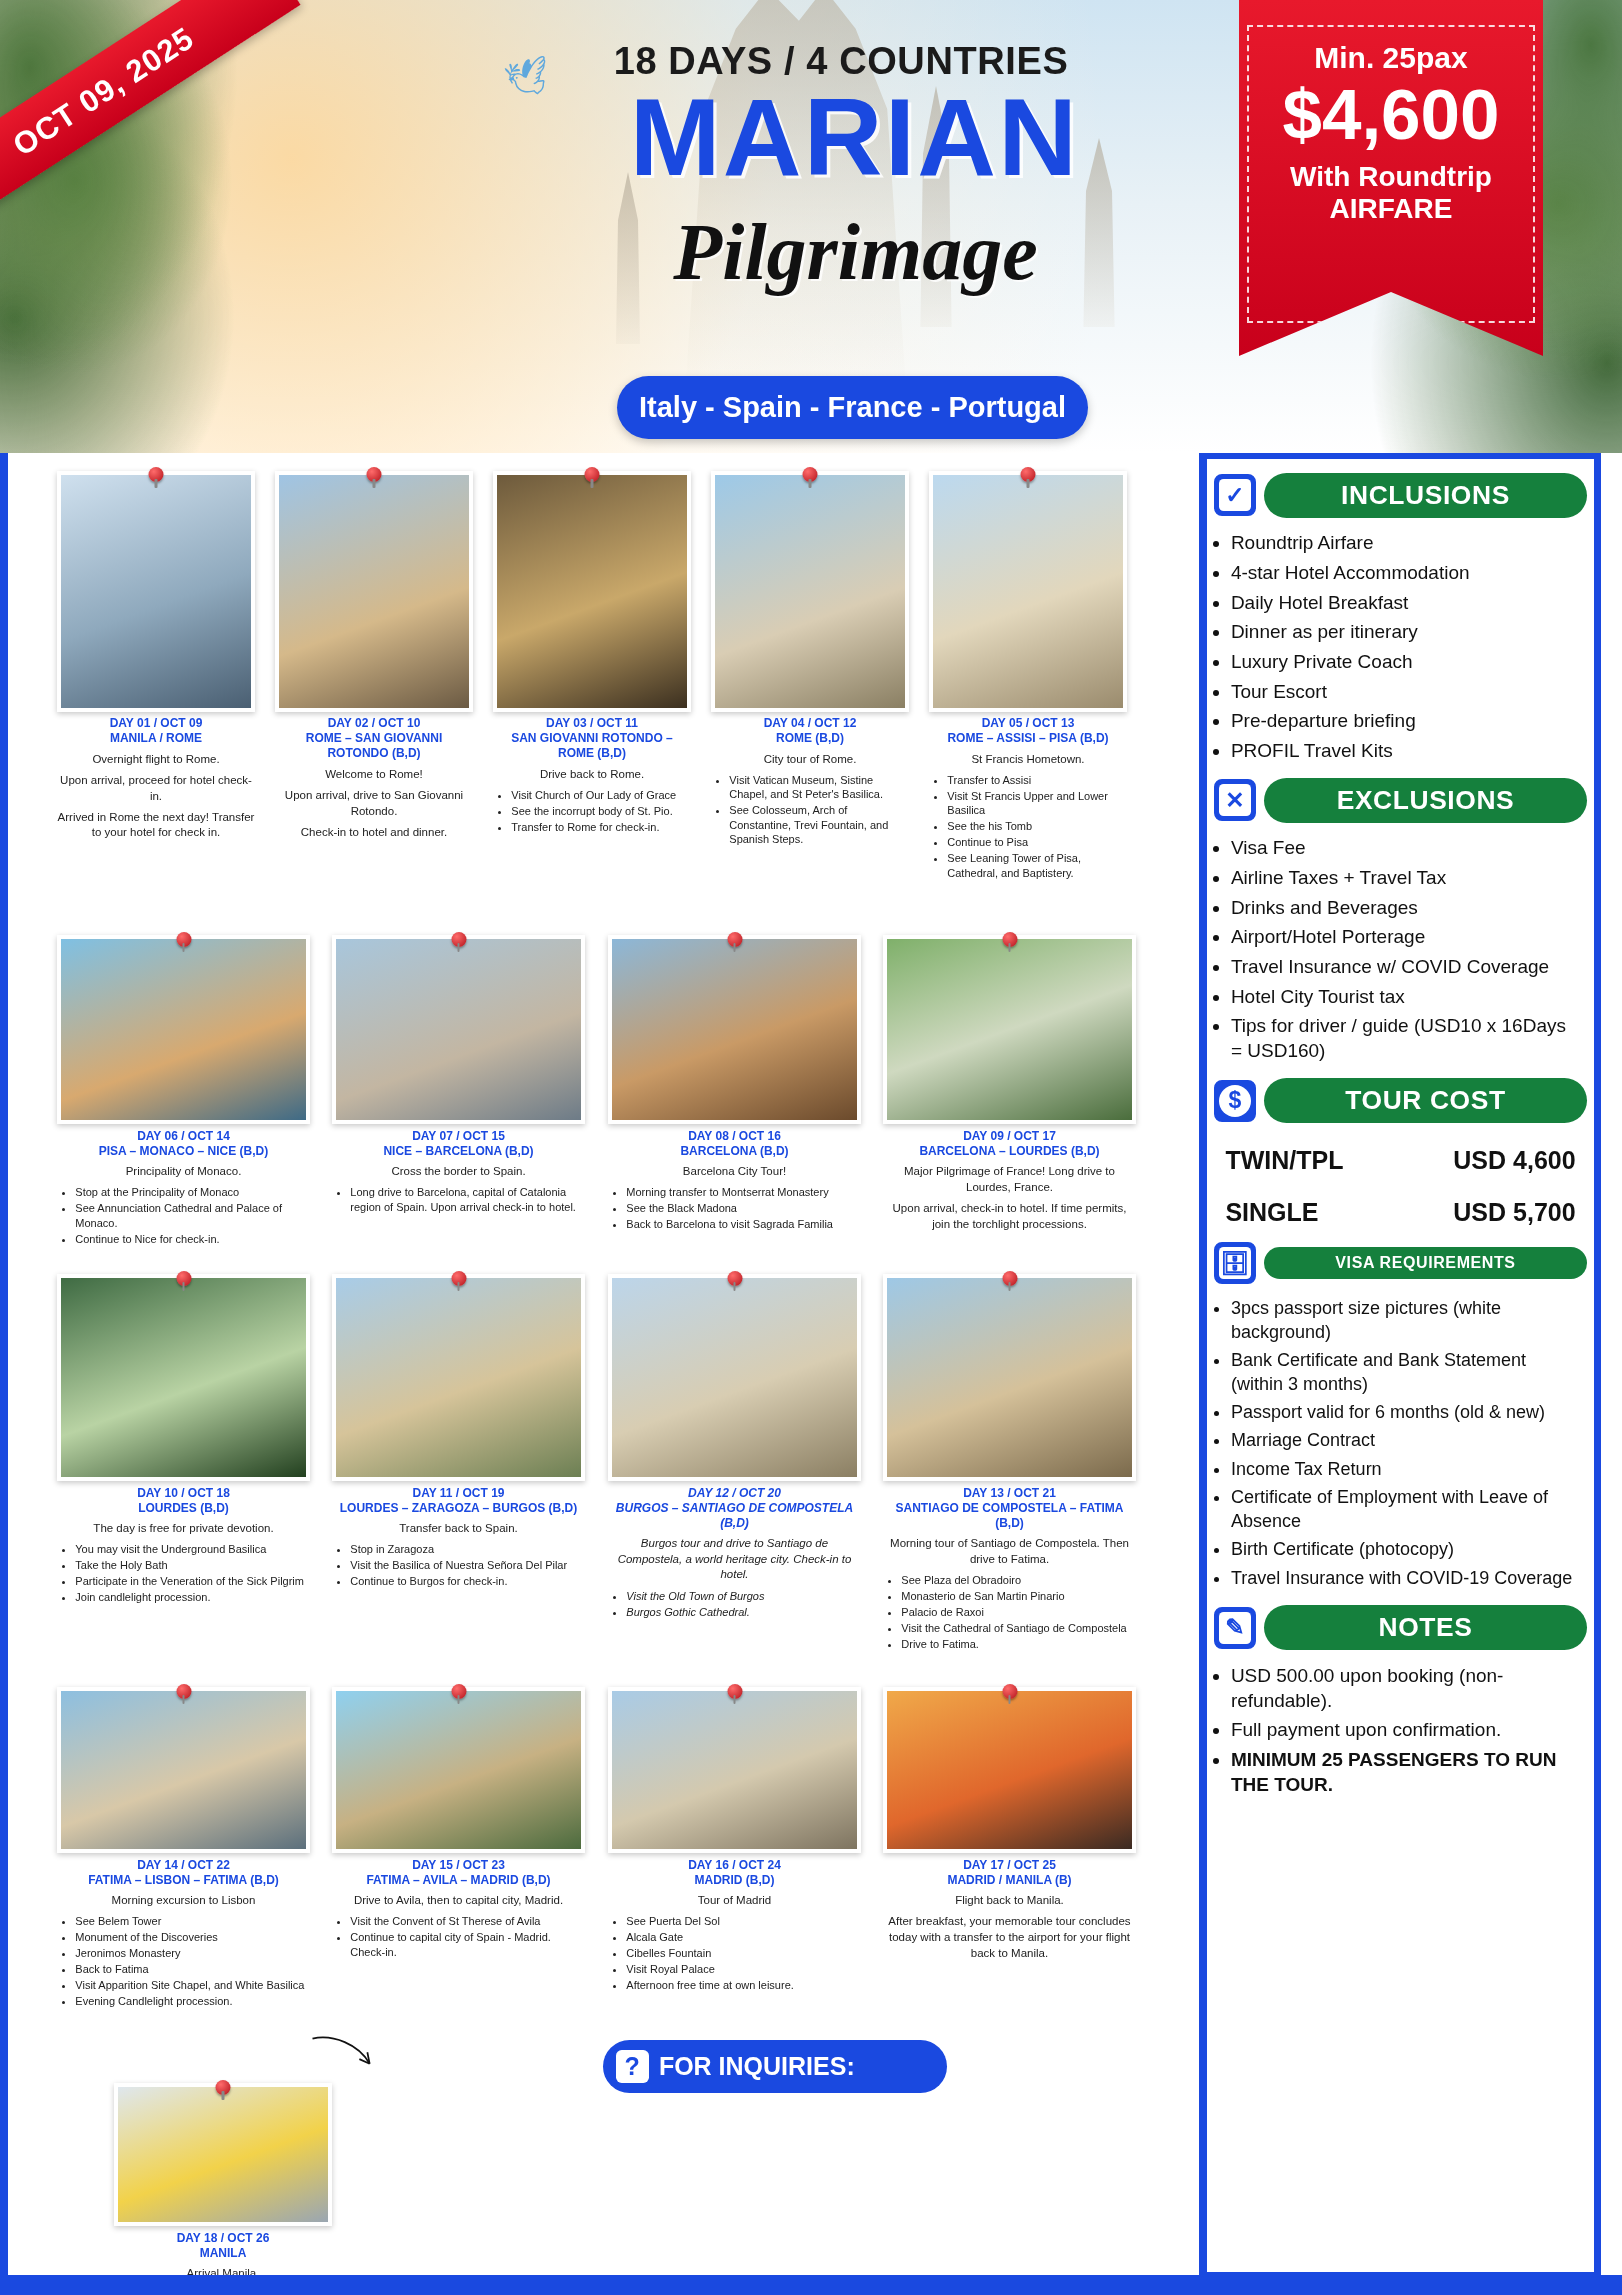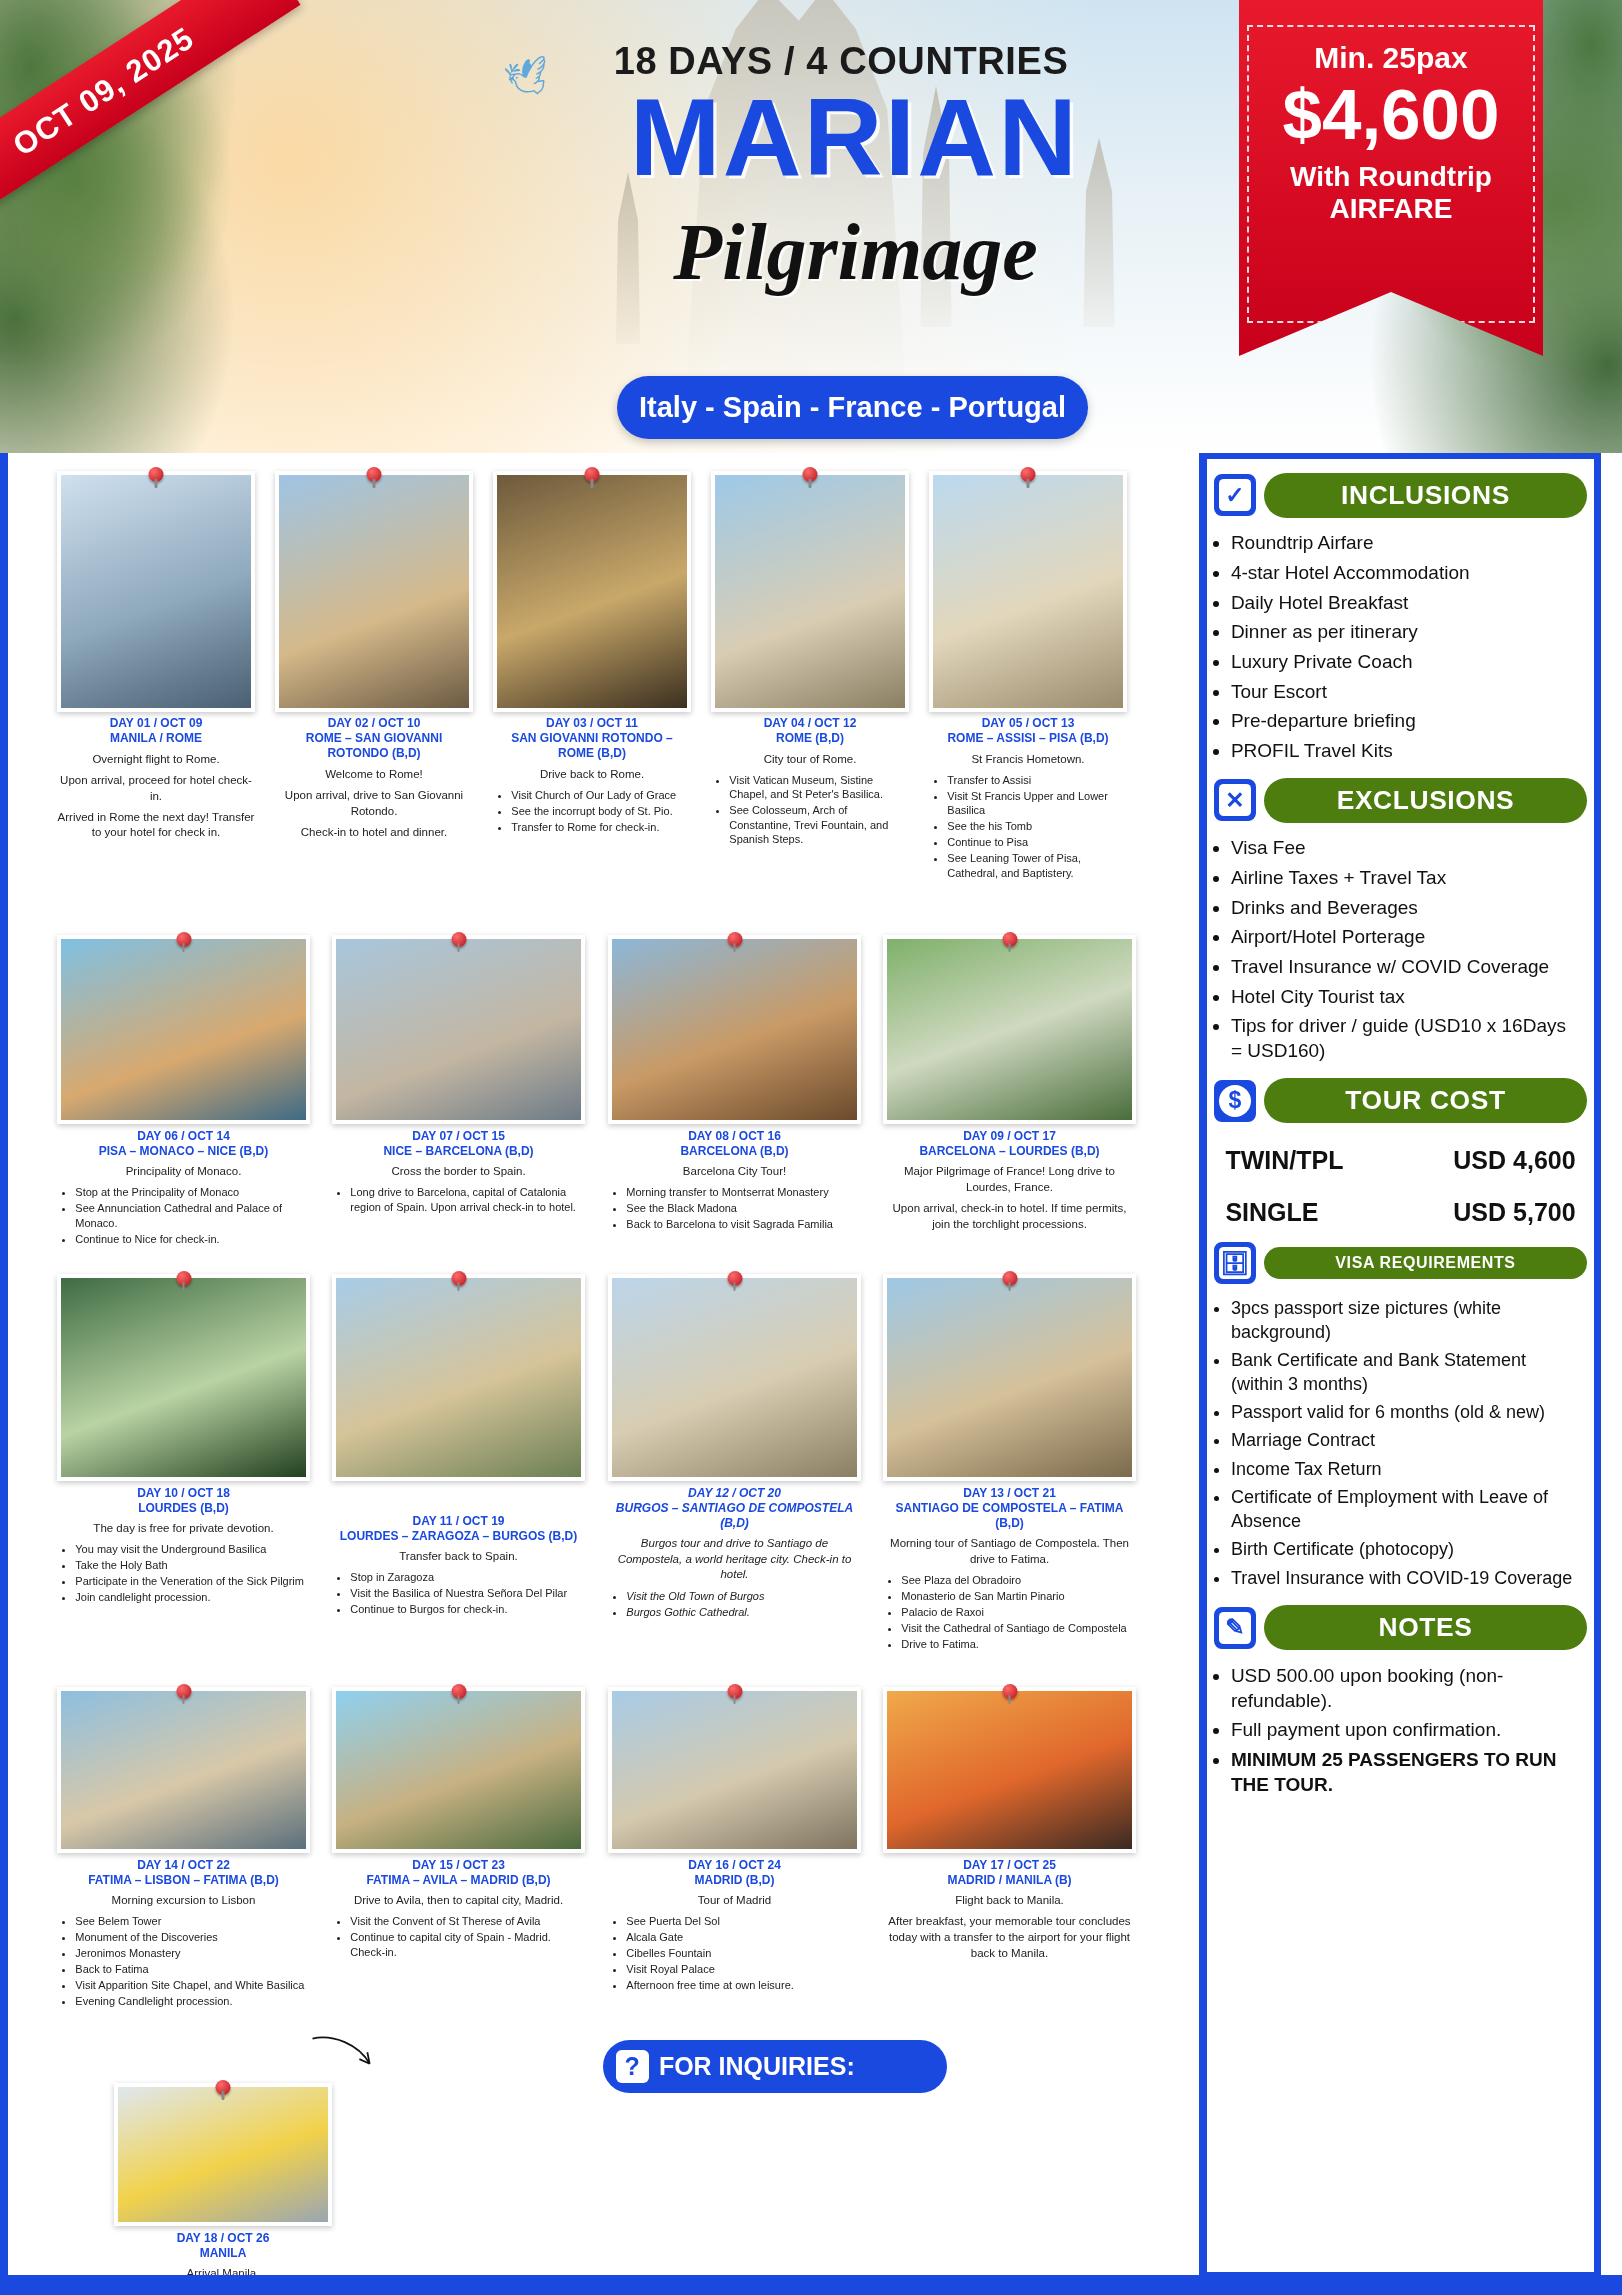--- a/index.html
+++ b/index.html
@@ -156,21 +156,21 @@
     display:flex; align-items:center; justify-content:center;
     color:#fff; font-size:24px; font-weight:bold; flex:0 0 auto;
     border:2.3px solid #1a49e0;
   }
   .sec-icon .glyph {
     width:32px; height:32px; background:#fff; border-radius:4.6px;
     display:flex; align-items:center; justify-content:center;
     color:#1a49e0; font-size:23px; line-height:1;
   }
   .sec-title {
-    flex:1; background:#4d7c0f; color:#fff; font-weight:bold;
+    flex:1; background:#15803d; color:#fff; font-weight:bold;
     font-size:26.4px; letter-spacing:0.6px; text-align:center;
     padding:6.9px 5.7px; border-radius:23px;
   }
   .sec-body { padding:3.4px 10.3px 0 17px; }
   .sec-body li { font-size:19px; line-height:1.32; color:#111; margin-bottom:4.6px; }
   .sec-body.small li { font-size:18px; }
   .cost-row { display:flex; justify-content:space-between; font-size:25px; font-weight:bold; color:#111; padding:0 11.5px; margin-top:23px;}
 
   .inq {
     position:absolute; left:603px; top:2040px; width:344px; height:53px;
@@ -329,21 +329,21 @@
           <ul class="bul">
             <li>You may visit the Underground Basilica</li>
             <li>Take the Holy Bath</li>
             <li>Participate in the Veneration of the Sick Pilgrim</li>
             <li>Join candlelight procession.</li>
           </ul>
         </div>
         <div class="card" style="position: absolute; left: 298px; top: 815px; width: 253px;">
           <div class="pin"></div>
           <div class="photo" style="height: 207px; background-image: linear-gradient(160deg, rgb(168, 204, 232), rgb(214, 196, 154) 55%, rgb(108, 127, 83));"></div>
-          <div class="daylabel" style="white-space: pre-line; margin-top: 28px;">DAY 11 / OCT 19
+          <div class="daylabel" style="white-space: pre-line;">DAY 11 / OCT 19
 LOURDES – ZARAGOZA – BURGOS (B,D)</div>
           <div class="ctext">Transfer back to Spain.</div>
           <ul class="bul">
             <li>Stop in Zaragoza</li>
             <li>Visit the Basilica of Nuestra Señora Del Pilar</li>
             <li>Continue to Burgos for check-in.</li>
           </ul>
         </div>
         <div class="card" style="position: absolute; left: 574px; top: 815px; width: 253px; font-style: italic;">
           <div class="pin"></div>

